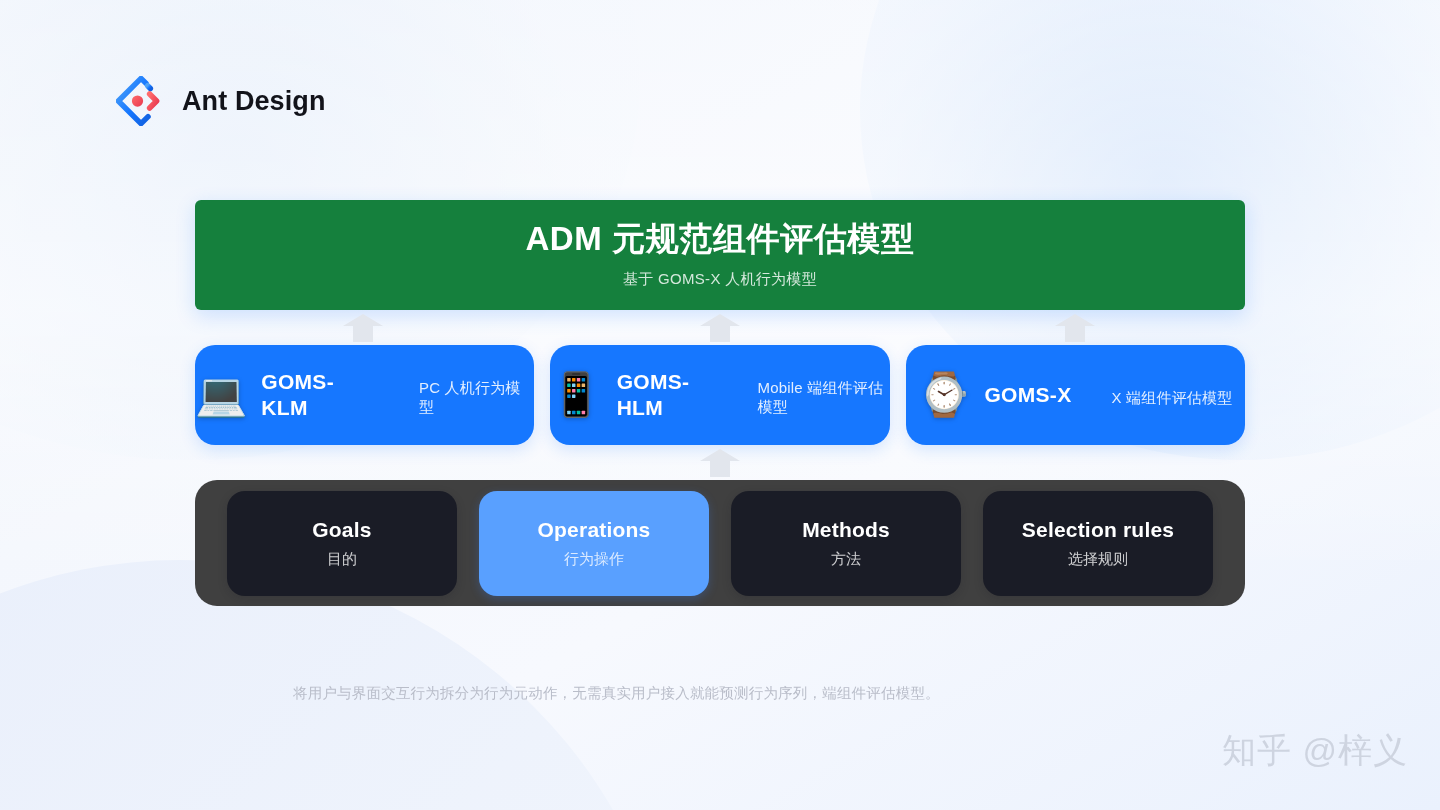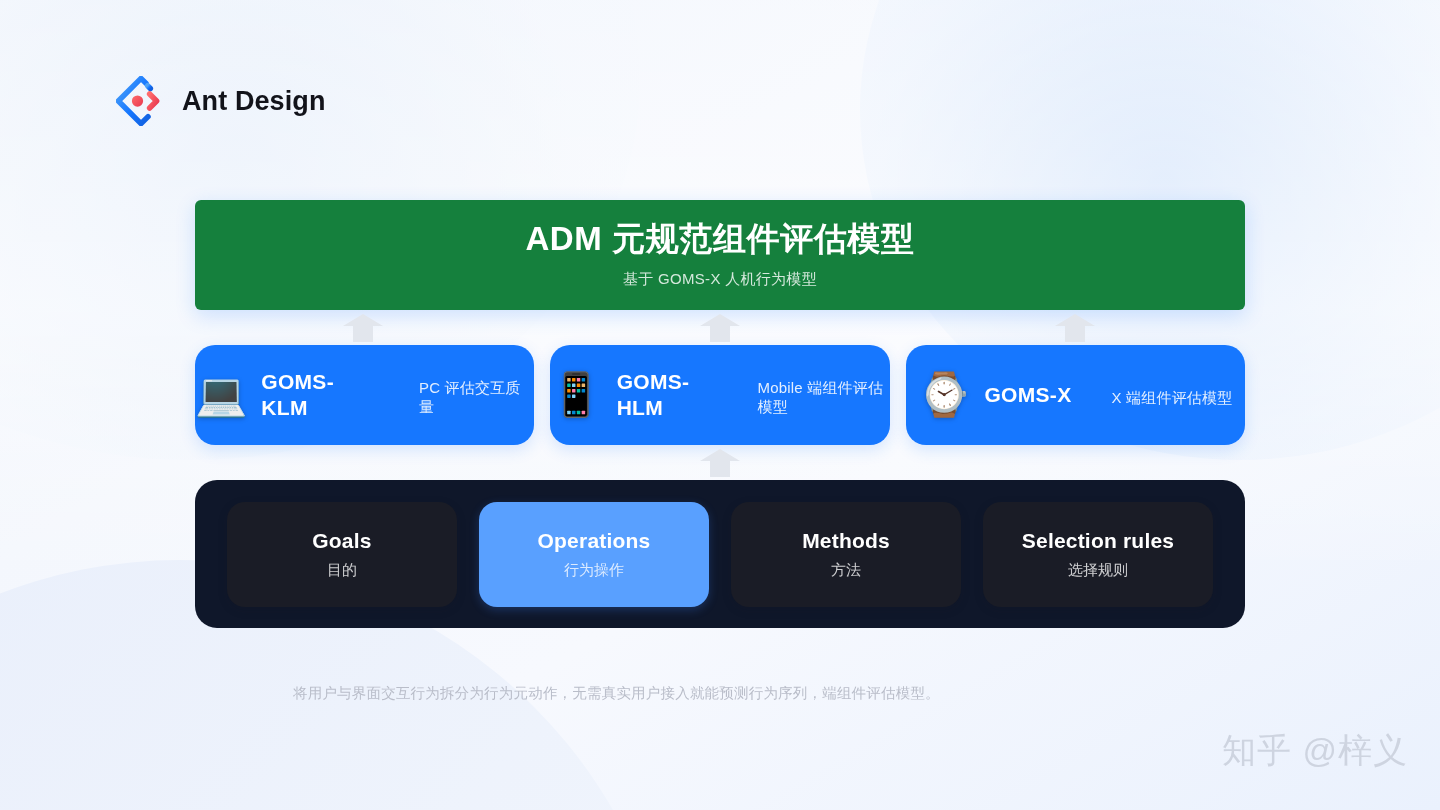--- a/index.html
+++ b/index.html
@@ -171,22 +171,22 @@
     margin-top: 6px;
     color: rgba(255,255,255,0.88);
     font-size: 15px;
     font-weight: 400;
     letter-spacing: 0.2px;
   }
 
   
   .goms-panel {
     width: 1050px;
-    height: 148px;
-    background: #0f172a;
+    height: 126px;
+    background: #404040;
     border-radius: 22px;
     display: flex;
     align-items: center;
     justify-content: center;
     gap: 22px;
     padding: 0 32px;
   }
   .goms-card {
     flex: 1 1 0;
     height: 105px;
@@ -300,21 +300,21 @@
       </svg>
     </span>
   </div>
 
   <div class="card-row">
 
     <div class="model-card">
       <span class="model-icon">💻</span>
       <span class="model-text">
         <span class="model-title">GOMS-KLM</span>
-        <span class="model-sub">PC 评估交互质量</span>
+        <span class="model-sub">PC 人机行为模型</span>
       </span>
     </div>
 
     <div class="model-card">
       <span class="model-icon">📱</span>
       <span class="model-text">
         <span class="model-title">GOMS-HLM</span>
         <span class="model-sub">Mobile 端组件评估模型</span>
       </span>
     </div>

